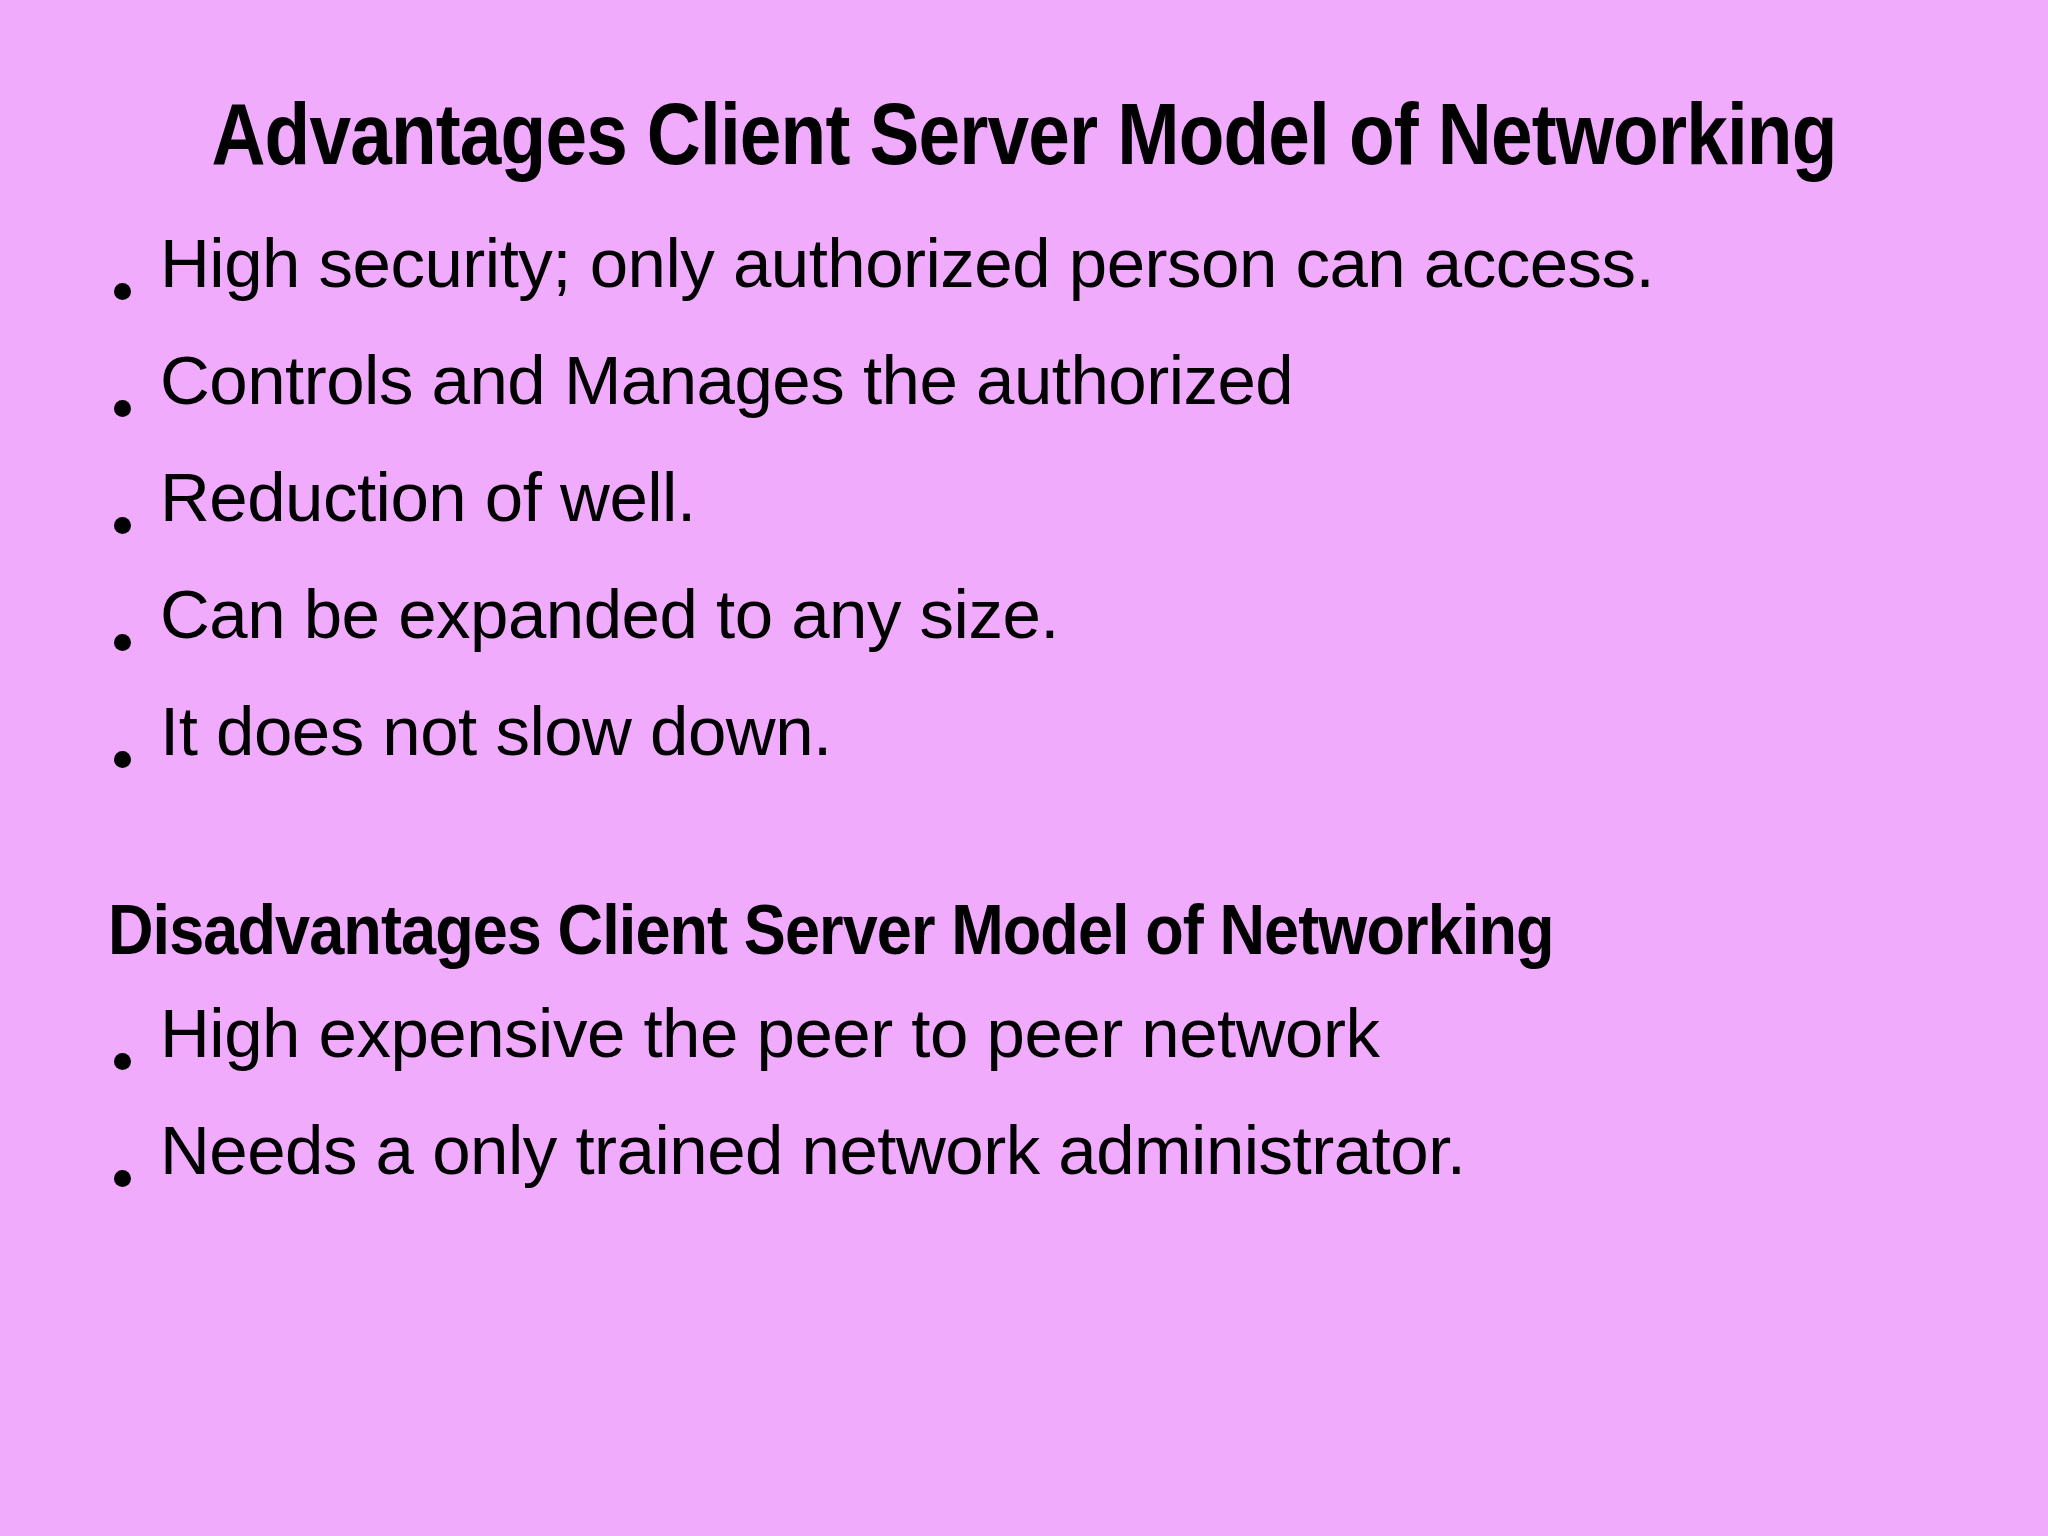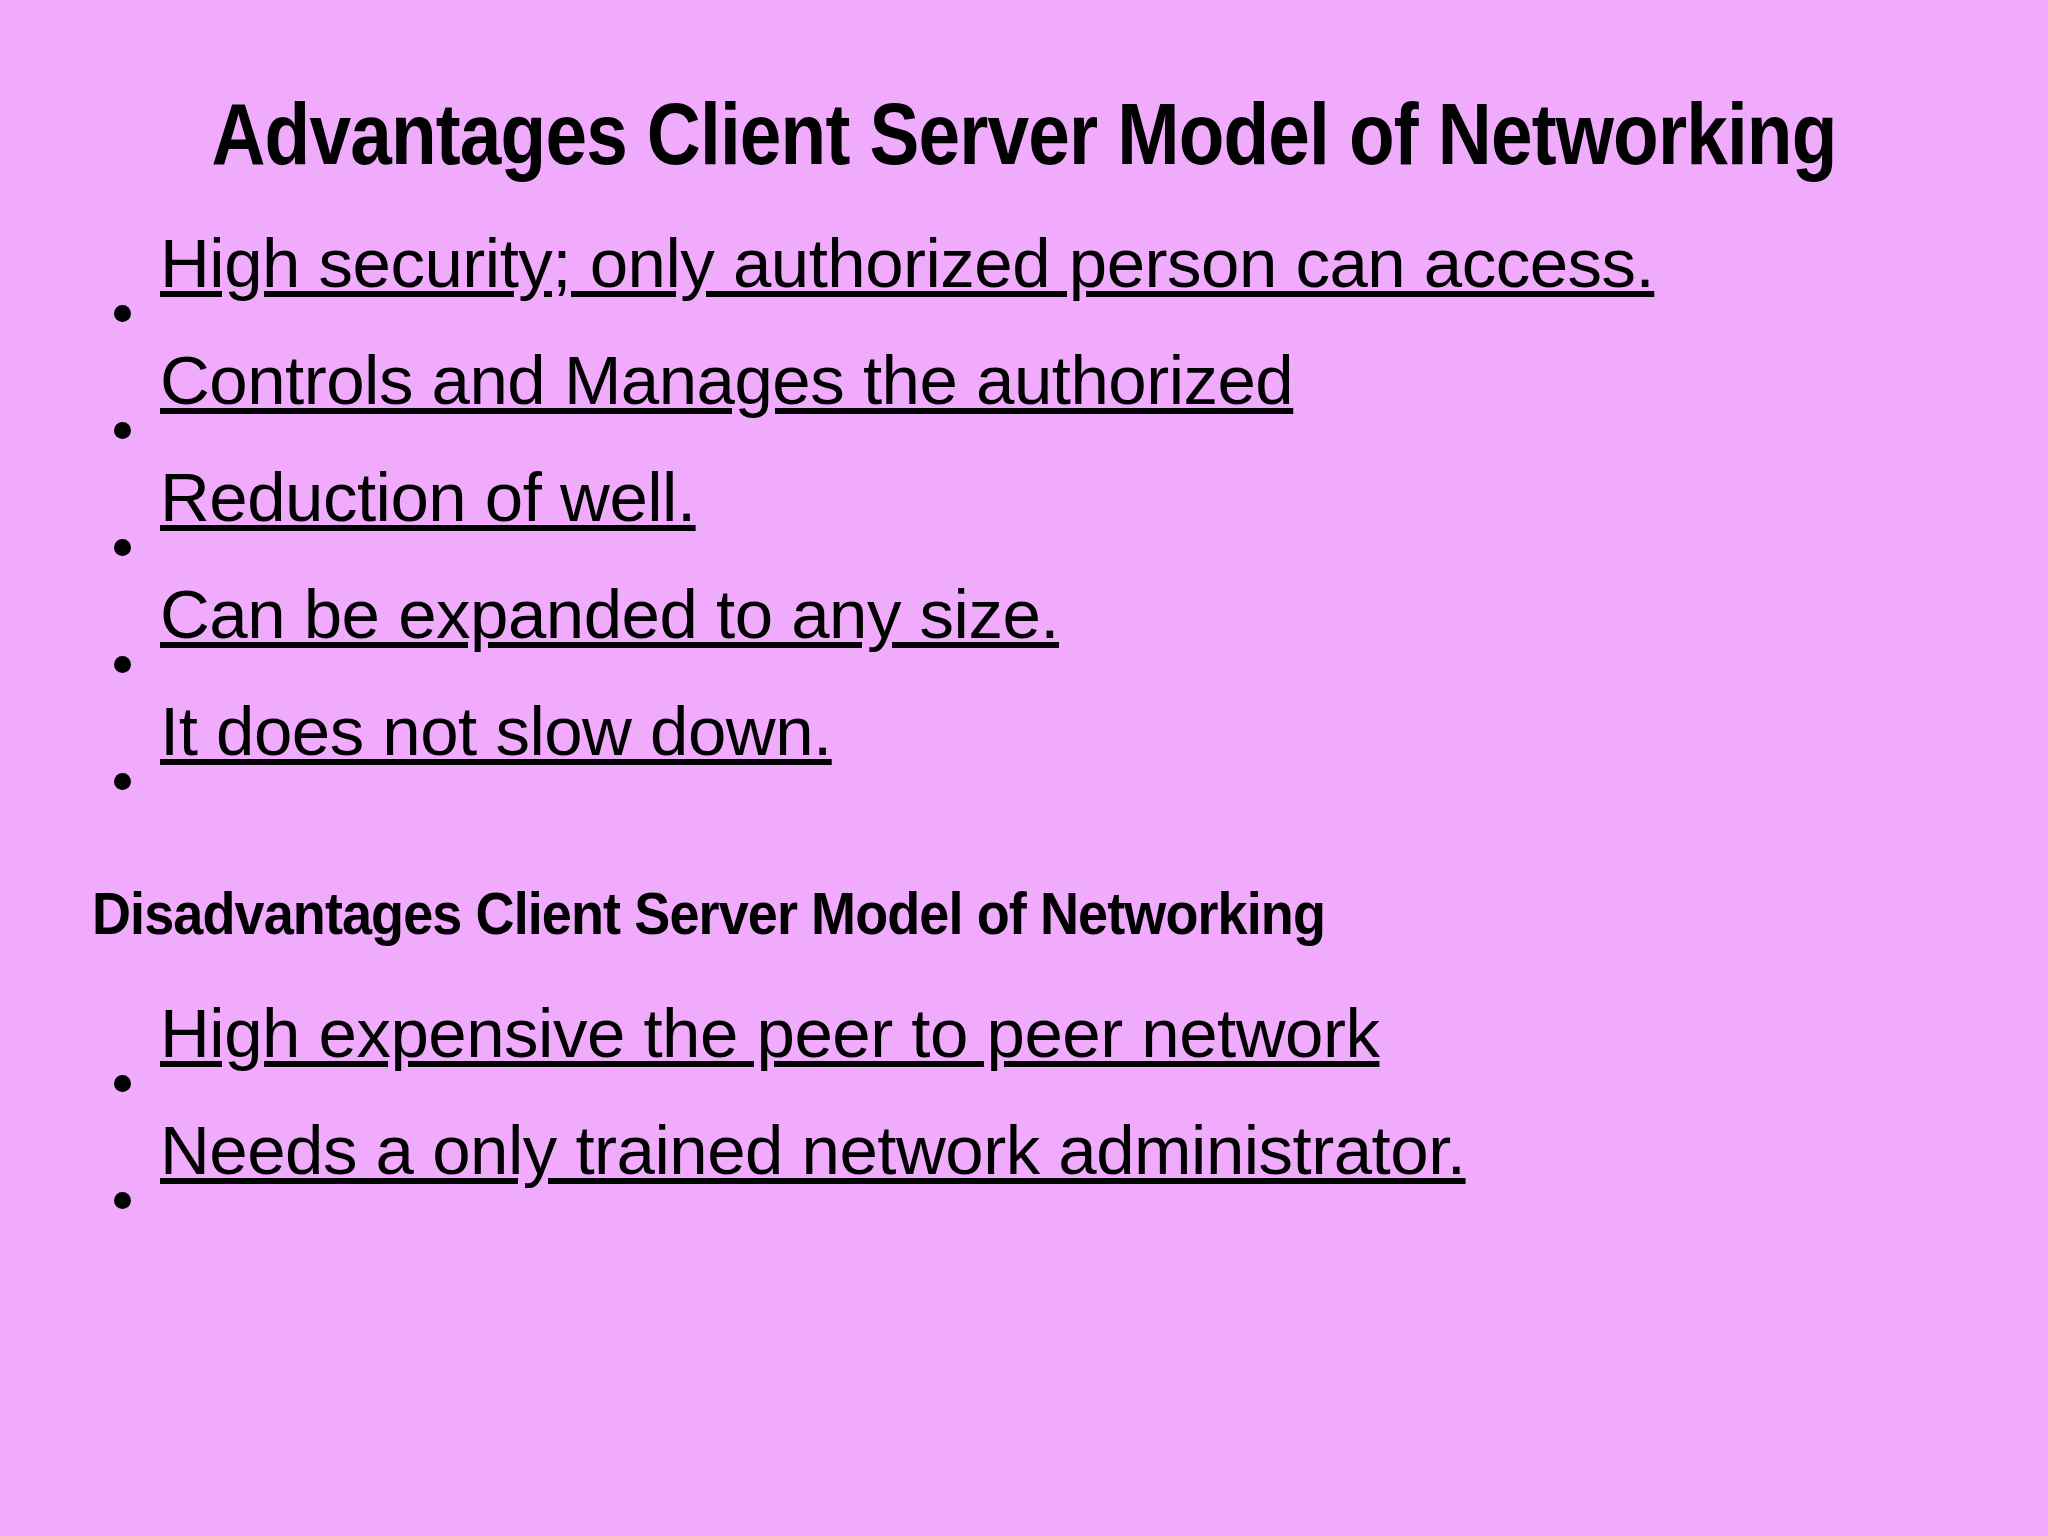--- a/index.html
+++ b/index.html
@@ -36,22 +36,22 @@
     display: inline-block;
     transform: scaleX(0.85);
     transform-origin: 50% 50%;
     letter-spacing: -1px;
   }
   
   .subheading {
     position: absolute;
     top: 868px;
     left: 92px;
-    margin: 0;
-    font-size: 60px;
+    margin: 16px;
+    font-size: 70px;
     font-weight: bold;
     line-height: 92px;
     white-space: nowrap;
     text-align: center;
   }
   .subheading .condense {
     display: inline-block;
     transform: scaleX(0.90);
     transform-origin: 0 50%;
     letter-spacing: -1px;
@@ -62,22 +62,21 @@
     left: 112px;
     margin: 0;
     padding: 0;
     list-style: none;
   }
   ul.bullets.advantages { top: 205px; }
   ul.bullets.disadvantages { top: 975px; }
   ul.bullets li {
     display: flex;
     height: 117px;
-    align-items: flex-end;
-    text-decoration: underline;
+    align-items: center;
   }
   .dot {
     flex: 0 0 auto;
     width: 17px;
     height: 17px;
     border-radius: 50%;
     background: #000000;
     margin: 55px 29px 0 2px;
   }
   .txt {

